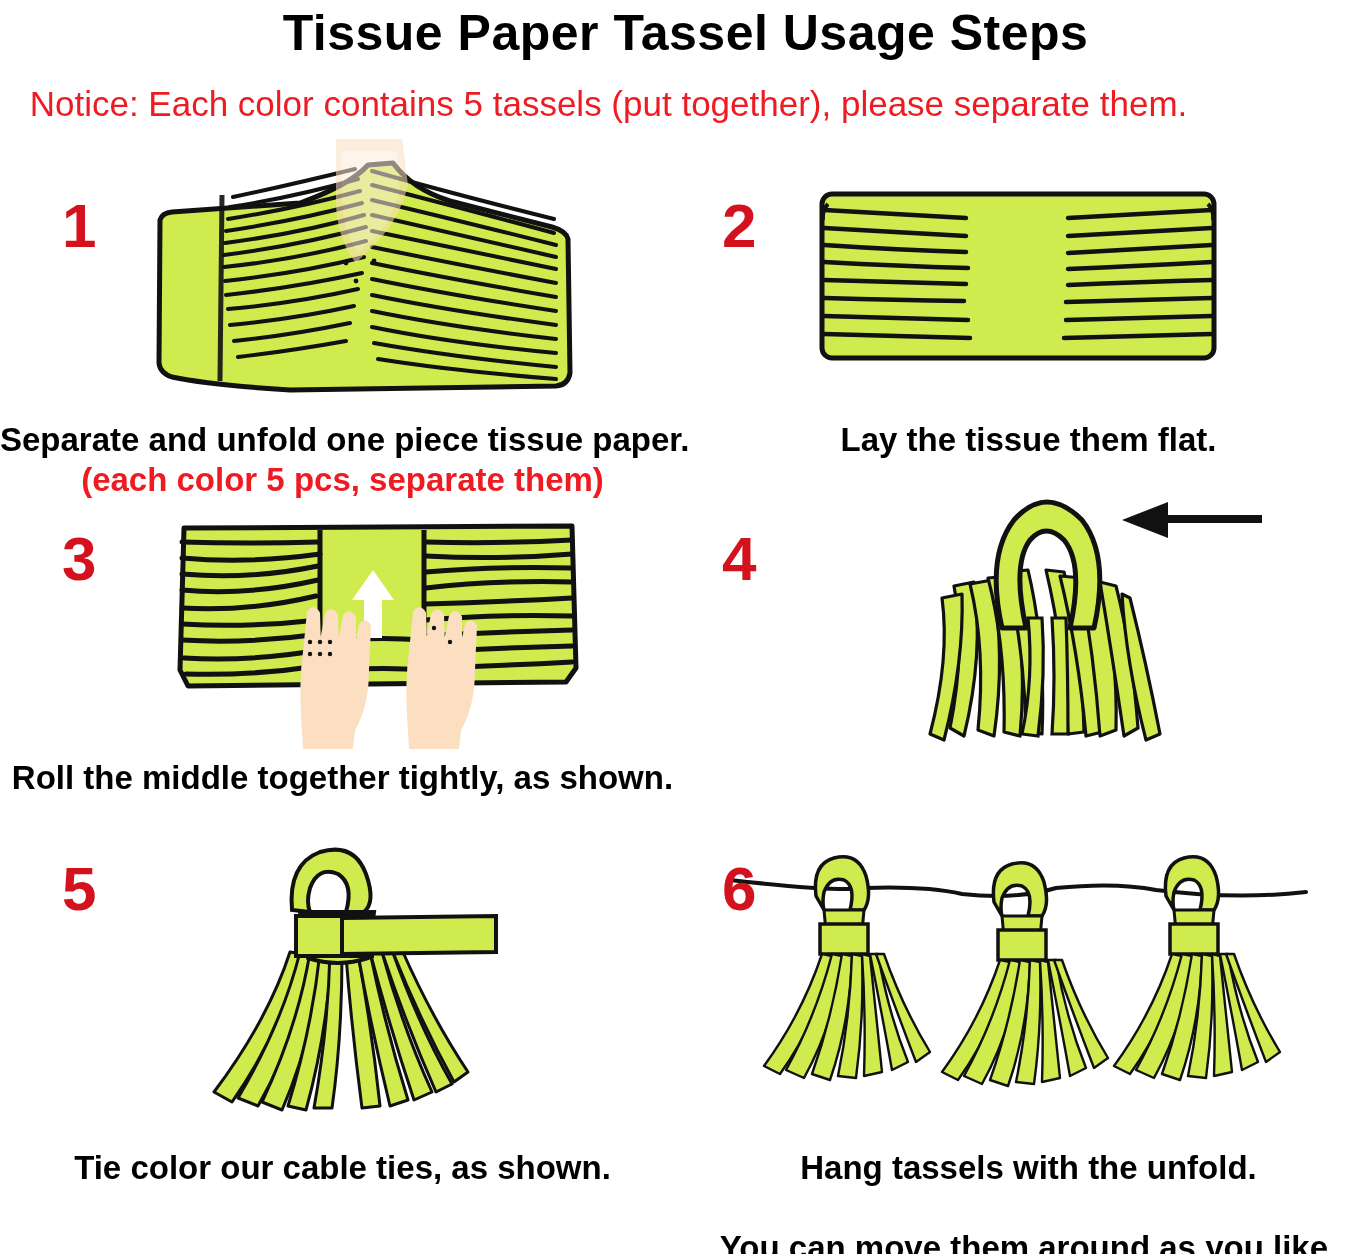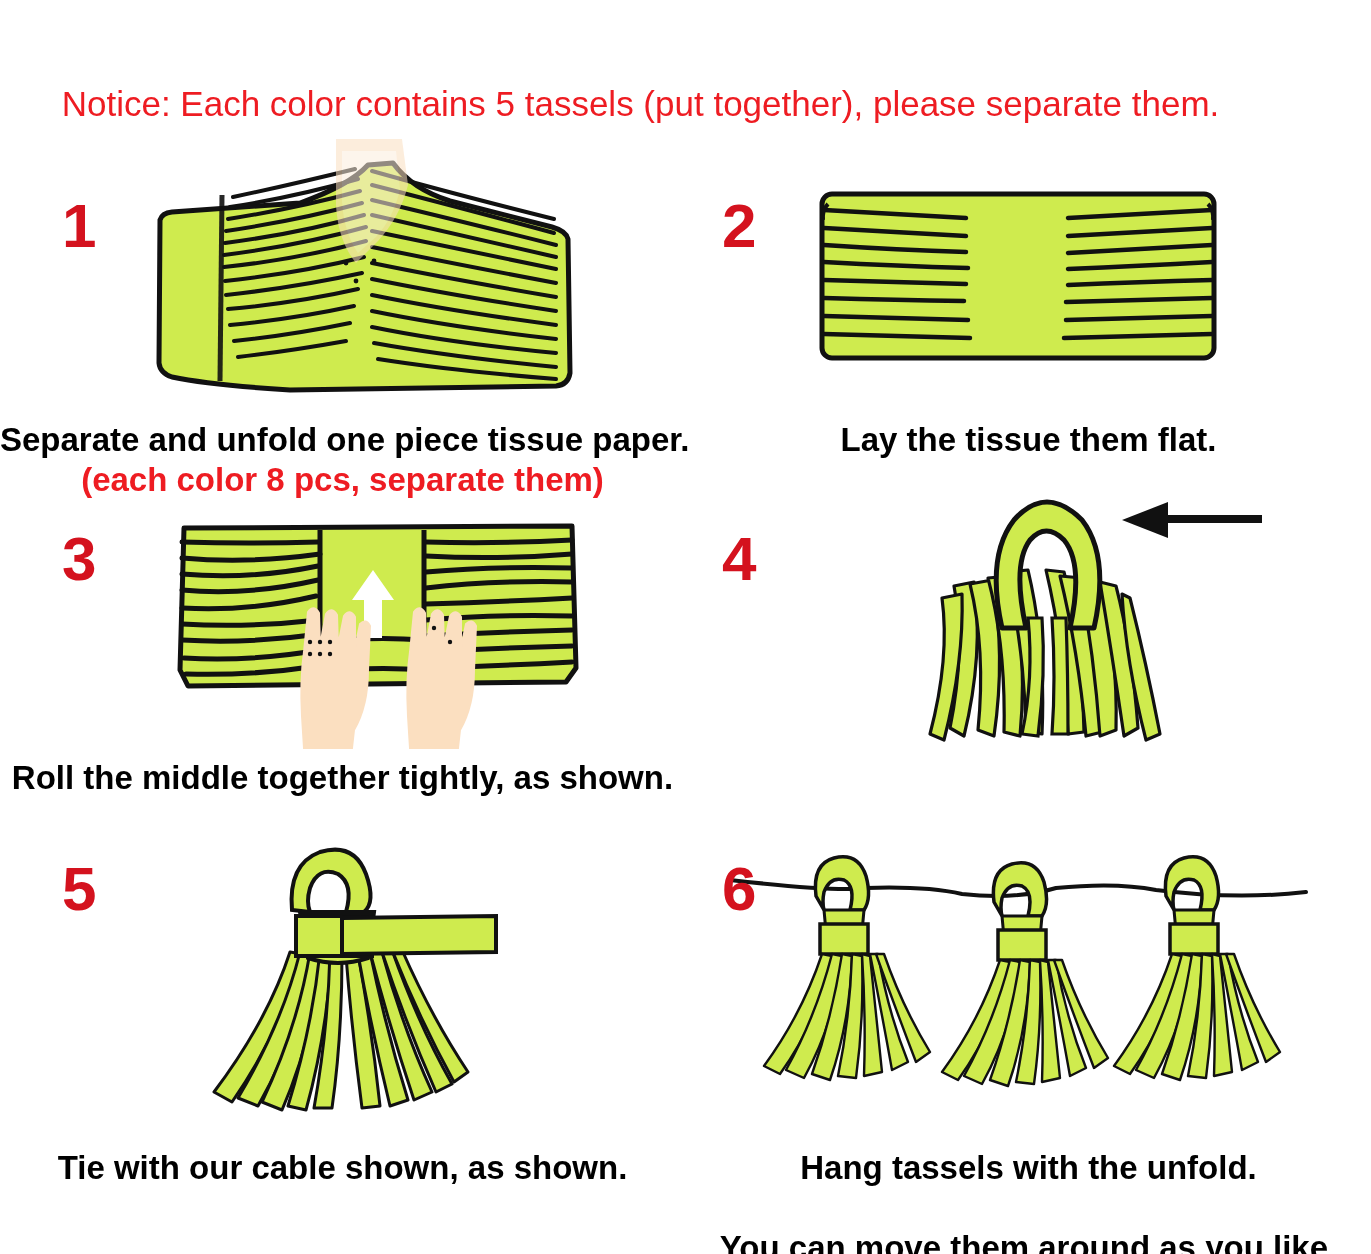--- a/index.html
+++ b/index.html
@@ -36,21 +36,20 @@
   }
   .notice {
     position: absolute;
     top: 84px;
     left: 0;
     width: 1217px;
     text-align: center;
     font-size: 35px;
     color: #ee1c22;
     white-space: nowrap;
-    padding-left: 32px;
   }
 
   
   .steps {
     position: absolute;
     top: 140px;
     left: 0;
     width: 1371px;
     height: 1114px;
   }
@@ -89,20 +88,21 @@
   .caption.red {
     color: #ee1c22;
   }
   svg { display: block; overflow: visible; }
 </style>
 </head>
 <body>
 
 <div class="page">
 
+  <div class="title">Tissue Paper Tassel Usage Steps</div>
   <div class="notice">Notice:  Each color contains 5 tassels (put together), please separate them.</div>
 
   <div class="steps">
 
     <div class="step step-col-left step-row-1">
       <div class="step-num" style="left:62px; top:55px;">1</div>
 
       <div class="art" style="left:150px; top:5px;">
         <svg width="430" height="250" viewBox="0 0 430 250">
 
@@ -151,21 +151,21 @@
 
           <g fill="#111">
             <circle cx="196" cy="118" r="2.4"></circle>
             <circle cx="224" cy="116" r="2.4"></circle>
             <circle cx="206" cy="136" r="2.4"></circle>
           </g>
         </svg>
       </div>
 
       <div class="caption" style="top:280px;">Separate and unfold one piece tissue paper.</div>
-      <div class="caption red" style="top:320px;">(each color 8 pcs, separate them)</div>
+      <div class="caption red" style="top:320px;">(each color 5 pcs, separate them)</div>
     </div>
 
     <div class="step step-col-right step-row-1">
       <div class="step-num" style="left:36px; top:55px;">2</div>
 
       <div class="art" style="left:132px; top:48px;">
         <svg width="400" height="180" viewBox="0 0 400 180">
           <rect x="4" y="6" width="392" height="164" rx="10" ry="10" fill="#cfeb4e" stroke="#111" stroke-width="5"></rect>
 
           <g stroke="#111" stroke-width="4.5" fill="none" stroke-linecap="round">
@@ -338,21 +338,21 @@
 
           <path d="M104 72 L178 72 L172 118 Q142 128 112 118 Z" fill="#cfeb4e" stroke="#111" stroke-width="4"></path>
 
           <g>
             <rect x="100" y="76" width="76" height="40" fill="#cfeb4e" stroke="#111" stroke-width="4"></rect>
             <path d="M146 78 L300 76 L300 112 L146 114 Z" fill="#cfeb4e" stroke="#111" stroke-width="4"></path>
           </g>
         </svg>
       </div>
 
-      <div class="caption" style="top:308px;">Tie with our cable shown, as shown.</div>
+      <div class="caption" style="top:308px;">Tie color our cable ties, as shown.</div>
     </div>
 
     <div class="step step-col-right step-row-3">
       <div class="step-num" style="left:36px; top:18px;">6</div>
 
       <div class="art" style="left:30px; top:18px;">
         <svg width="600" height="270" viewBox="0 0 600 270">
 
           <path d="M14 22 Q120 34 150 30 Q210 28 246 36 Q300 42 340 30 Q400 24 440 32 Q520 42 590 34" fill="none" stroke="#111" stroke-width="4" stroke-linecap="round"></path>
 

